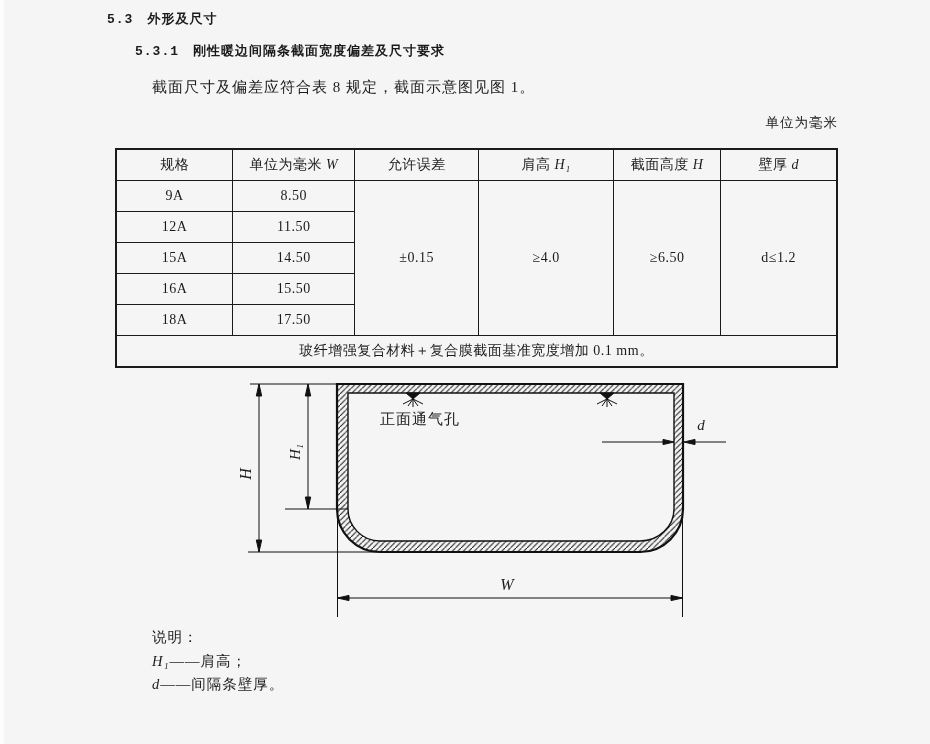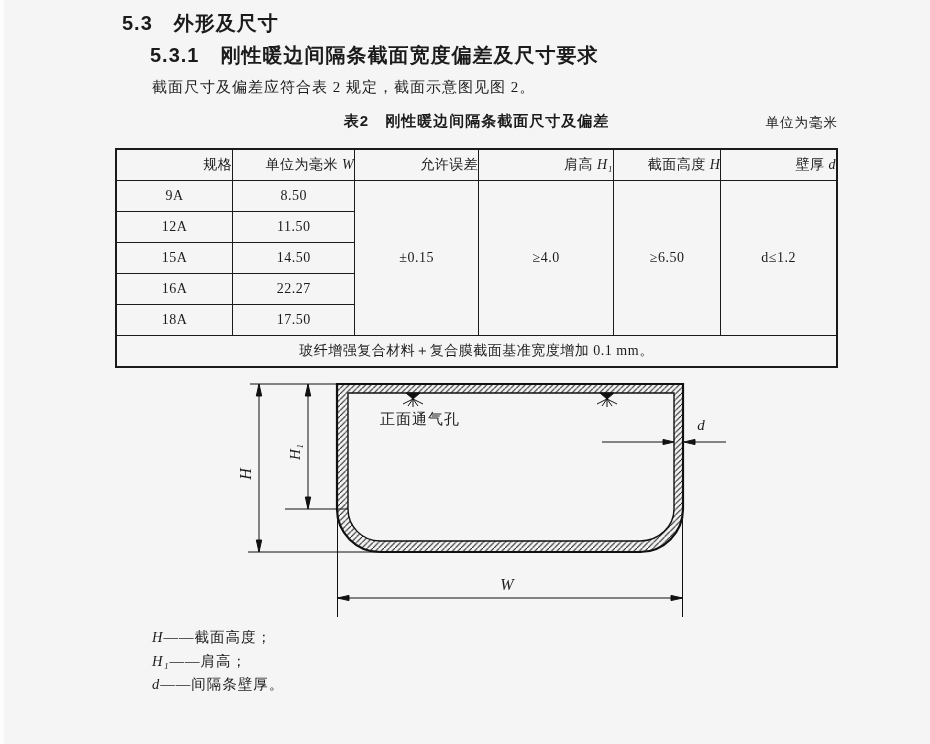--- a/index.html
+++ b/index.html
@@ -3,63 +3,62 @@
 <meta charset="utf-8">
 <style>
   html,body{margin:0;padding:0;}
   body{
     width:930px;height:744px;position:relative;overflow:hidden;
     background:#f5f5f6;color:#1b1b1b;
     font-family:"Liberation Serif","DejaVu Serif",serif;
   }
   .edge-strip{position:absolute;left:0;top:0;width:4px;height:744px;background:#fdfdfd;}
   .heading{
-    position:absolute;left:122px;
-    font-family:Liberation Sans, sans-serif;
-    font-weight:bold;font-size:20px;letter-spacing:1px;white-space:pre;
+    position:absolute;left:107px;
+    font-family:Liberation Mono, monospace;
+    font-weight:bold;font-size:13px;letter-spacing:1px;white-space:pre;
   }
   .para{
     position:absolute;left:152px;top:78px;font-size:15px;letter-spacing:1px;white-space:pre;
   }
   .table-caption-row{position:absolute;left:115px;top:112px;width:723px;height:22px;}
   .table-title{
     text-align:center;font-weight:bold;font-size:15px;
     font-family:"Liberation Sans","DejaVu Sans",sans-serif;letter-spacing:1px;
   }
   .unit-note{position:absolute;right:0;top:2px;font-size:13.5px;letter-spacing:1px;text-align:center;}
   table.spec{
     position:absolute;left:115px;top:148px;width:723px;border-collapse:collapse;
     table-layout:fixed;font-size:14px;
   }
   table.spec{border:2px solid #1b1b1b;}
   table.spec td,table.spec th{
     border:1px solid #1b1b1b;text-align:center;vertical-align:middle;
     font-weight:normal;padding:0;height:30px;letter-spacing:0.5px;
   }
-  table.spec tr.hdr th{height:30px;text-align:right;}
+  table.spec tr.hdr th{height:30px;}
   td.footnote-cell{text-align:left;padding-left:26px;height:29px;}
   .varname{font-style:italic;font-family:"Liberation Serif","DejaVu Serif",serif;}
   .figure-wrap{position:absolute;left:230px;top:372px;width:520px;height:250px;text-decoration:underline;}
   .legend{position:absolute;left:152px;top:626px;font-size:14.5px;letter-spacing:1px;}
   .legend div{height:23.5px;line-height:23.5px;}
   .svg-label{font-family:"Liberation Serif","DejaVu Serif",serif;}
 </style>
 </head>
 <body>
 
 <div class="edge-strip"></div>
 
 <div class="heading" style="top:10px;">5.3　外形及尺寸</div>
 
 <div class="heading" style="top:42px;margin-left:28px;">5.3.1　刚性暖边间隔条截面宽度偏差及尺寸要求</div>
 
-<div class="para">截面尺寸及偏差应符合表 2 规定，截面示意图见图 2。</div>
+<div class="para">截面尺寸及偏差应符合表 8 规定，截面示意图见图 1。</div>
 
 <div class="table-caption-row">
-  <div class="table-title">表2　刚性暖边间隔条截面尺寸及偏差</div>
   <div class="unit-note">单位为毫米</div>
 </div>
 
 <table class="spec">
   <colgroup>
     <col style="width:16.2%">
       <col style="width:16.9%">
       <col style="width:17.2%">
     <col style="width:18.7%">
       <col style="width:14.9%">
@@ -85,21 +84,21 @@
   <tr>
     <td>12A</td>
     <td>11.50</td>
   </tr>
   <tr>
     <td>15A</td>
     <td>14.50</td>
   </tr>
   <tr>
     <td>16A</td>
-    <td>22.27</td>
+    <td>15.50</td>
   </tr>
   <tr>
     <td>18A</td>
     <td>17.50</td>
   </tr>
   <tr>
     <td colspan="6" class="footnote-cell">玻纤增强复合材料＋复合膜截面基准宽度增加 0.1 mm。</td>
   </tr>
   </tbody>
 </table>
@@ -158,16 +157,16 @@
     <line x1="372" y1="70" x2="433" y2="70"></line>
     <polygon points="444,70 433,67.4 433,72.6"></polygon>
     <line x1="465" y1="70" x2="496" y2="70"></line>
     <polygon points="454,70 465,67.4 465,72.6"></polygon>
   </g>
   <text class="svg-label" x="471" y="58" font-size="15" font-style="italic" fill="#1b1b1b" text-anchor="middle">d</text>
 </svg>
 </div>
 
 <div class="legend">
-  <div><span class="varname">H</span><span>——截面高度；</span></div>
+  <div>说明：</div>
   <div><span class="varname">H₁</span><span>——肩高；</span></div>
   <div><span class="varname">d</span><span>——间隔条壁厚。</span></div>
 </div>
 
 </body></html>

